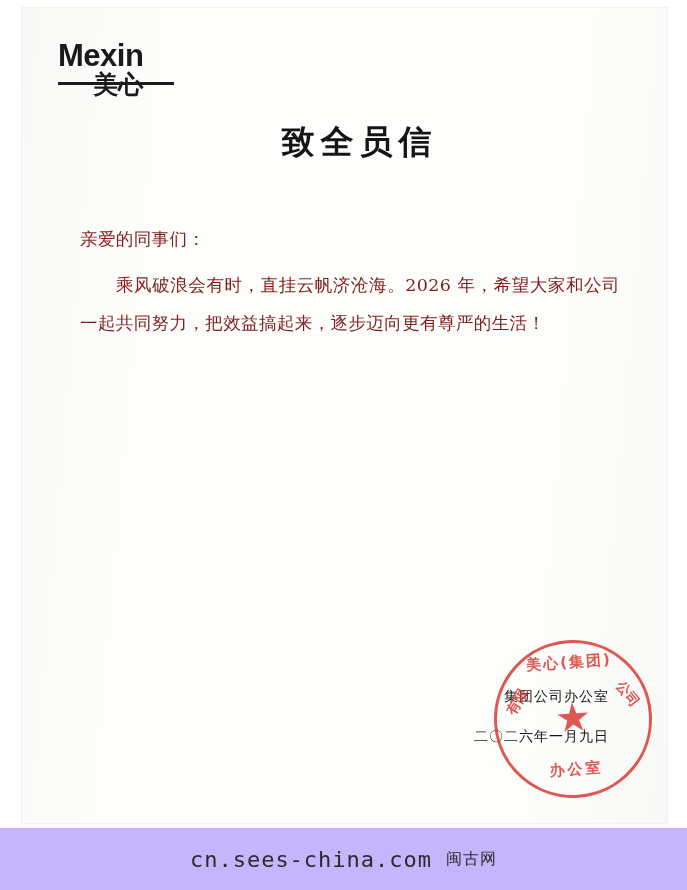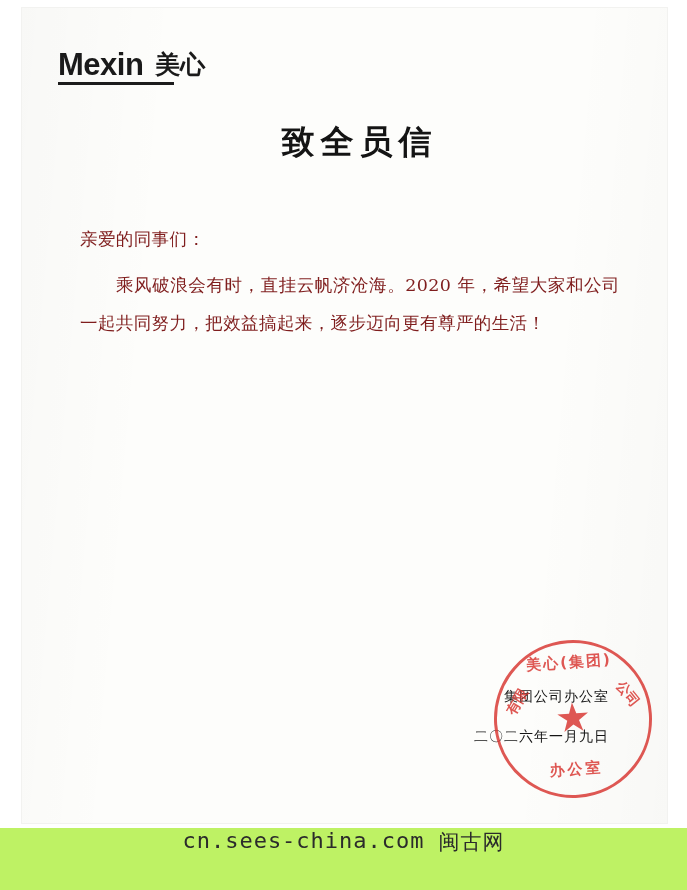--- a/index.html
+++ b/index.html
@@ -42,20 +42,21 @@
   }
 
   
   .logo {
     position: absolute;
     left: 36px;
     top: 32px;
     display: flex;
     align-items: flex-end;
     height: 40px;
+    flex-direction: column;
   }
   .logo-latin {
     font-family: "Liberation Sans", sans-serif;
     font-weight: bold;
     font-size: 31px;
     letter-spacing: -0.5px;
     color: #1a1a1a;
     line-height: 1;
   }
   .logo-cn {
@@ -198,34 +199,34 @@
     letter-spacing: 3px;
   }
 
   
   .footer {
     position: absolute;
     left: 0;
     top: 828px;
     width: 687px;
     height: 62px;
-    background: #bef264;
+    background: #c4b5fd;
     display: flex;
-    align-items: flex-start;
+    align-items: center;
     justify-content: center;
   }
   .footer-url {
     font-family: "DejaVu Sans Mono", monospace;
     font-size: 22px;
     color: #2b2b2b;
     letter-spacing: 1px;
   }
   .footer-site {
     font-family: "DejaVu Sans", sans-serif;
-    font-size: 21px;
+    font-size: 16px;
     color: #2b2b2b;
     margin-left: 14px;
     letter-spacing: 1px;
   }
 </style>
 </head>
 <body>
 
 <div class="page">
 
@@ -234,21 +235,21 @@
     <div class="logo">
       <span class="logo-latin">Mexin</span>
       <span class="logo-cn">美心</span>
     </div>
     <div class="logo-underline"></div>
 
     <div class="doc-title">致全员信</div>
 
     <div class="body-block">
       <p class="para salutation">亲爱的同事们：</p>
-      <p class="para indent">乘风破浪会有时，直挂云帆济沧海。2020 年，希望大家和公司一起共同努力，把效益搞起来，逐步迈向更有尊严的生活！</p>
+      <p class="para indent">乘风破浪会有时，直挂云帆济沧海。2026 年，希望大家和公司一起共同努力，把效益搞起来，逐步迈向更有尊严的生活！</p>
     </div>
 
     <div class="sign-block">
       <div>集团公司办公室</div>
       <div>二〇二六年一月九日</div>
     </div>
 
     <div class="seal">
       <div class="seal-inner">
         <div class="seal-arc">美心(集团)</div>

